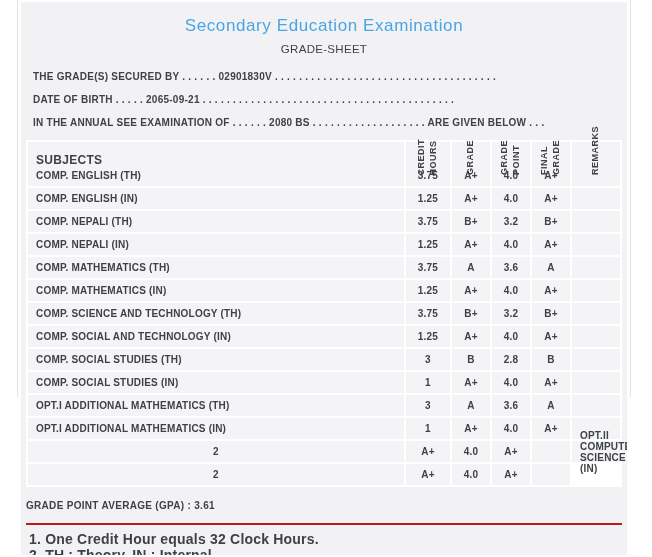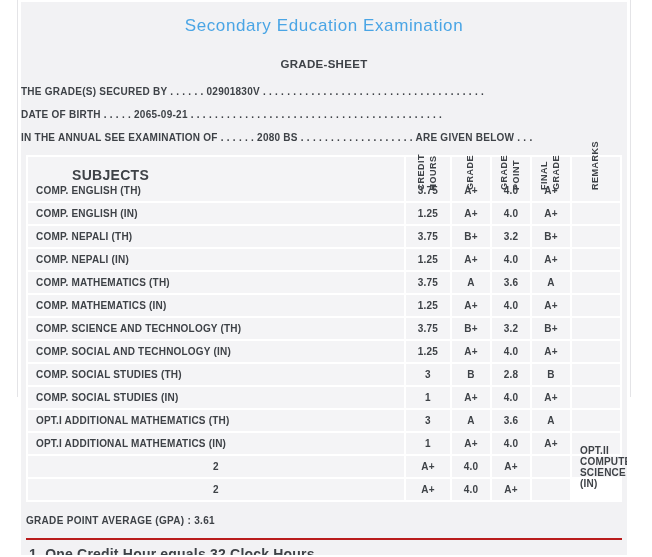--- a/index.html
+++ b/index.html
@@ -28,29 +28,29 @@
   }
   .title {
     margin-top: 14px;
     text-align: center;
     font-size: 17px;
     font-weight: 400;
     letter-spacing: 0.6px;
     color: var(--title-blue, #4aa5e5);
   }
   .subtitle {
-    margin-top: 22px;
+    margin-top: 7px;
     text-align: center;
     font-size: 11.5px;
-    font-weight: 700;
+    font-weight: 400;
     letter-spacing: 0.3px;
   }
   .info {
     margin-top: 10px;
-    margin-left: 0;
+    margin-left: 12px;
     width: 592px;
     overflow: hidden;
   }
   .info p {
     font-size: 10px;
     font-weight: 700;
     letter-spacing: 0.25px;
     line-height: 23px;
     white-space: nowrap;
     overflow: hidden;
@@ -83,24 +83,23 @@
     writing-mode: vertical-rl;
     transform: rotate(180deg);
     white-space: pre-line;
     font-size: 9px;
     font-weight: 700;
     letter-spacing: 0.5px;
     line-height: 1.3;
     padding-top: 2px;
   }
   .hlabel {
-    font-size: 14px;
+    font-size: 12px;
     font-weight: 700;
     letter-spacing: 0.3px;
-    margin-left: 36px;
   }
   .cell {
     background: var(--cell-bg, #f4f4f6);
     display: flex;
     align-items: center;
     justify-content: center;
     font-size: 10px;
     font-weight: 700;
     letter-spacing: 0.2px;
   }

